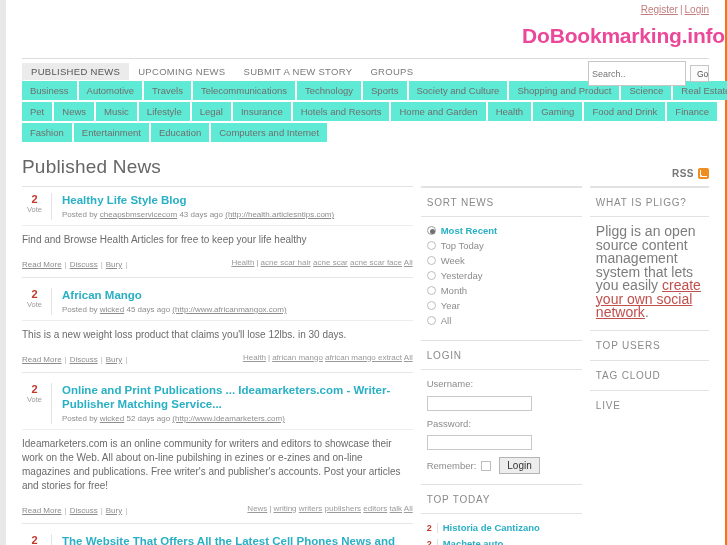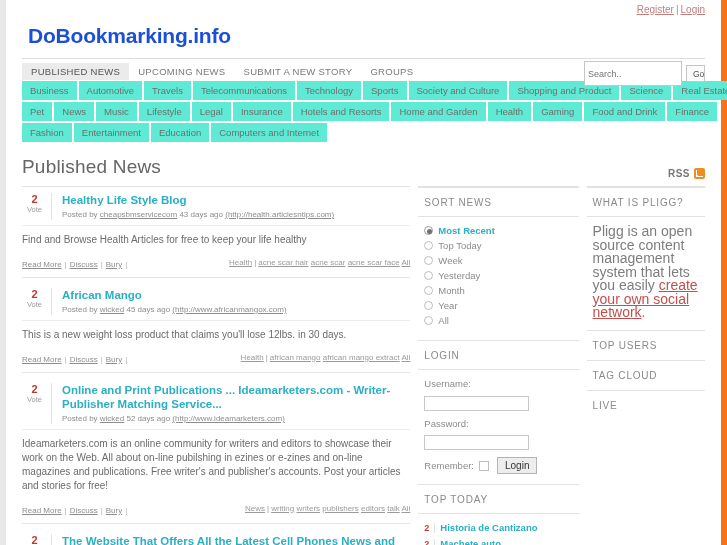--- a/index.html
+++ b/index.html
@@ -8,21 +8,21 @@
     width: 727px; height: 545px;
     overflow: hidden;
     background: #e8e8e8;
     font-family: "Liberation Sans", sans-serif;
   }
   #page {
     width: 727px; height: 545px;
     position: relative;
     background: #ffffff;
     border-left: 6px solid #e8e8e8;
-    border-right: 6px solid #f97316;
+    border-right: 2px solid #f97316;
   }
 
   
   .topbar {
     height: 18px;
     padding-right: 16px;
     text-align: right;
     font-size: 10px;
     color: #c08080;
     padding-top: 4px;
@@ -34,22 +34,23 @@
   }
   .topbar .sep { color: #c47d7d; padding: 0 2px; }
 
   
   .logo-wrap {
     padding: 6px 0 10px 22px;
   }
   .logo {
     font-size: 21px;
     font-weight: bold;
-    color: #1d4ed8;
+    color: #ec4899;
     letter-spacing: -0.2px;
+    text-align: right;
   }
 
   
   .mainnav {
     border-top: 1px solid #dcdcdc;
     height: 22px;
     margin: 0 16px 0 16px;
     position: relative;
   }
   .mainnav-inner {

